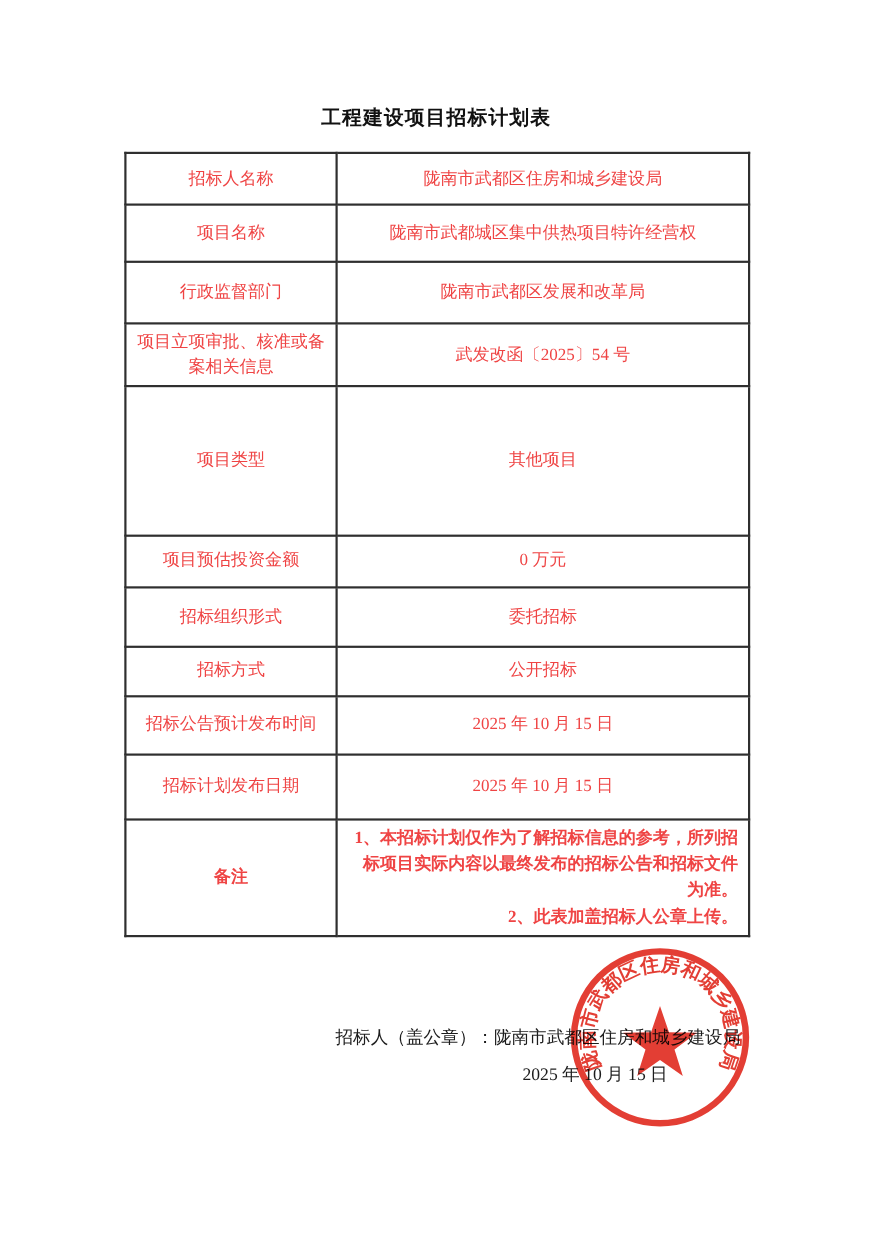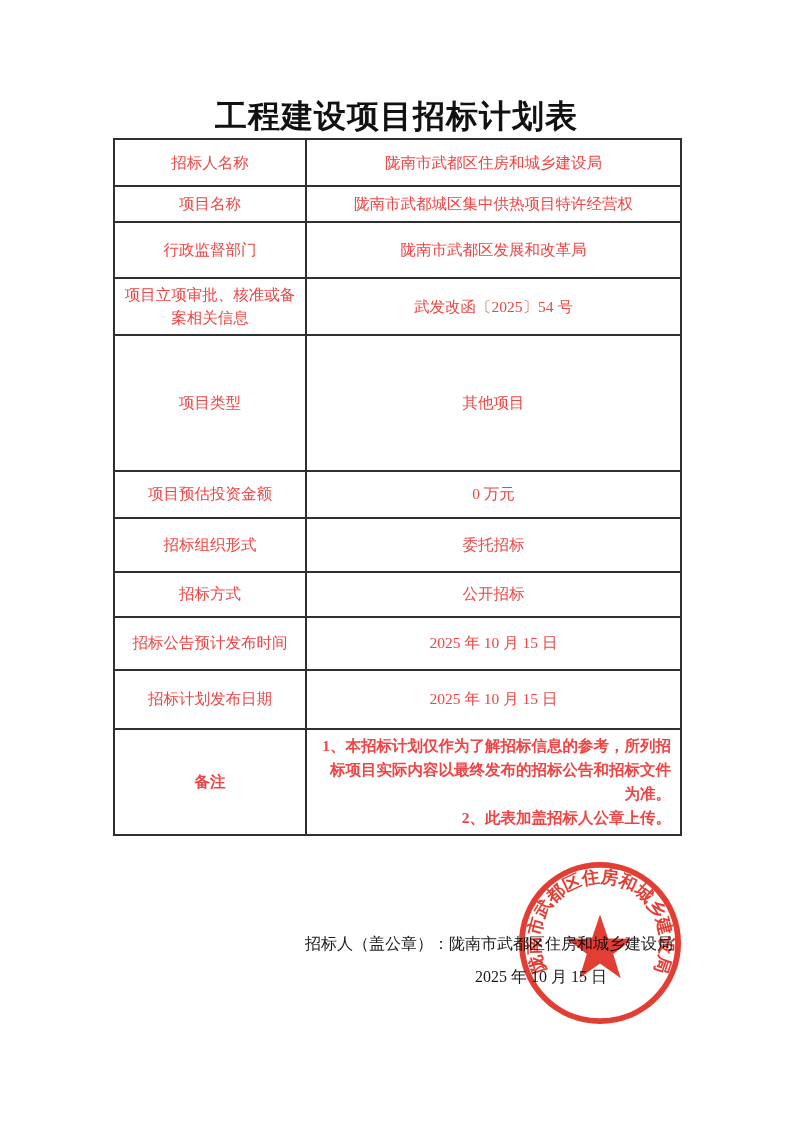--- a/index.html
+++ b/index.html
@@ -12,21 +12,21 @@
     font-family: "Liberation Serif", "DejaVu Serif", serif;
     color: #1c1c1c;
     overflow: hidden;
   }
   .doc-title {
     position: absolute;
     top: 95px;
     left: 0;
     width: 100%;
     text-align: center;
-    font-size: 32px;
+    font-size: 18px;
     font-weight: bold;
     letter-spacing: 1px;
     color: #111;
   }
   table.plan-table {
     position: absolute;
     left: 113px;
     top: 138px;
     width: 567px;
     border-collapse: collapse;
@@ -37,21 +37,21 @@
     font-size: 15.5px;
     line-height: 1.5;
     text-align: center;
     vertical-align: middle;
     padding: 4px 9px;
     color: #ef4444;
   }
   table.plan-table col.c-label { width: 192px; }
   table.plan-table col.c-value { width: 375px; }
   table.plan-table tr:nth-child(1)  { height: 47px; }
-  table.plan-table tr:nth-child(2)  { height: 36px; padding-left: 40px; }
+  table.plan-table tr:nth-child(2)  { height: 52px; padding-left: 40px; }
   table.plan-table tr:nth-child(3)  { height: 56px; }
   table.plan-table tr:nth-child(4)  { height: 55px; }
   table.plan-table tr:nth-child(5)  { height: 136px; }
   table.plan-table tr:nth-child(6)  { height: 47px; }
   table.plan-table tr:nth-child(7)  { height: 54px; margin-left: 36px; }
   table.plan-table tr:nth-child(8)  { height: 45px; padding-left: 26px; }
   table.plan-table tr:nth-child(9)  { height: 53px; }
   table.plan-table tr:nth-child(10) { height: 59px; }
   table.plan-table tr:nth-child(11) { height: 59px; font-weight: bold; }
   table.plan-table tr:nth-child(12) { height: 104px; }

